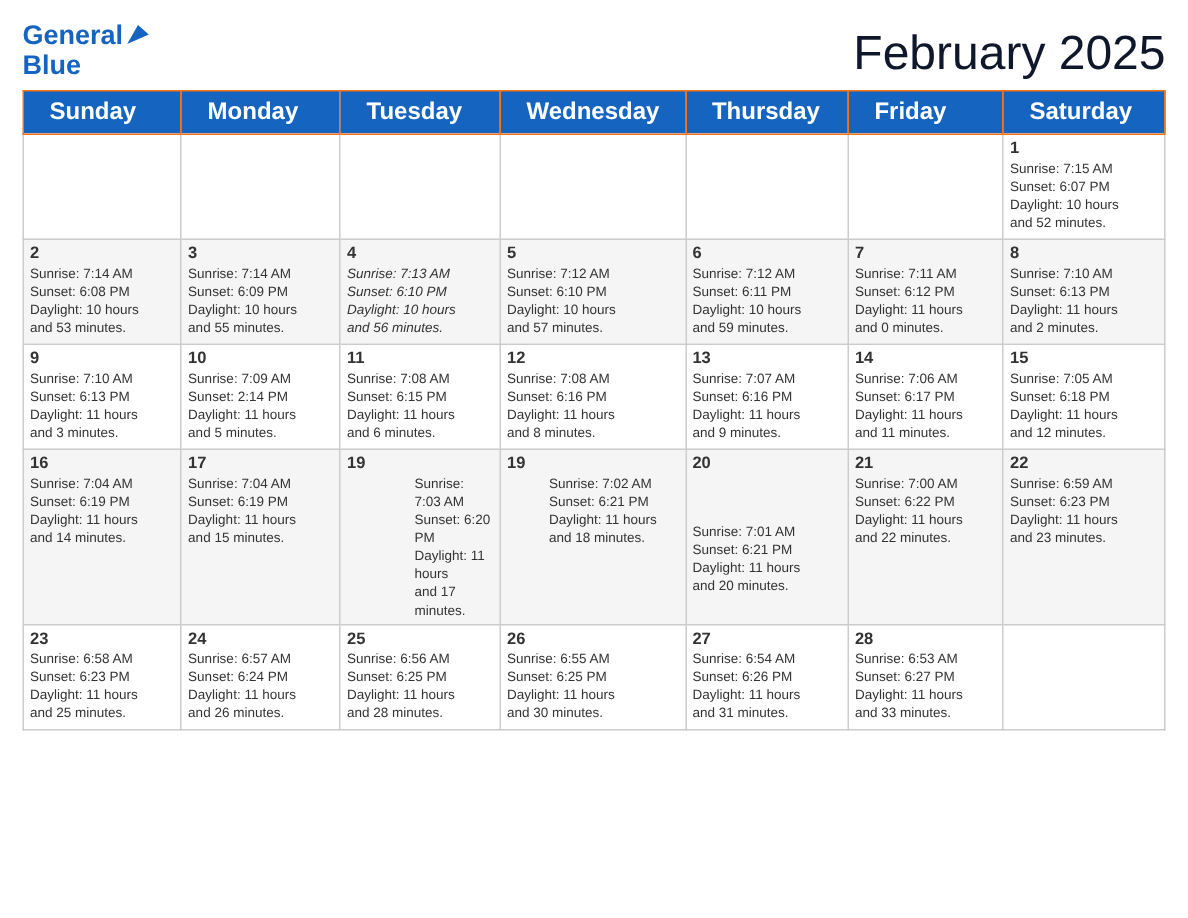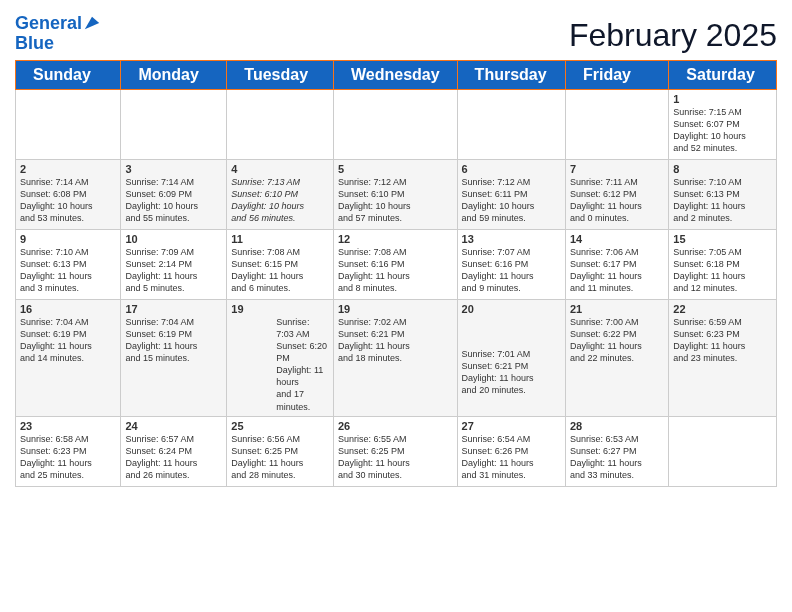--- a/index.html
+++ b/index.html
@@ -273,21 +273,21 @@
           </td>
           <td>
             <div class="day-num">19</div>
             <div class="day-info" style="white-space: pre-line; margin-left: 45px;">Sunrise: 7:03 AM
 Sunset: 6:20 PM
 Daylight: 11 hours
 and 17 minutes.</div>
           </td>
           <td>
             <div class="day-num">19</div>
-            <div class="day-info" style="white-space: pre-line;">Sunrise: 7:02 AM
+            <div class="day-info" style="white-space: pre-line; margin-left: 28px;">Sunrise: 7:02 AM
 Sunset: 6:21 PM
 Daylight: 11 hours
 and 18 minutes.</div>
           </td>
           <td>
             <div class="day-num">20</div>
             <div class="day-info" style="white-space: pre-line; margin-top: 33px;">Sunrise: 7:01 AM
 Sunset: 6:21 PM
 Daylight: 11 hours
 and 20 minutes.</div>

